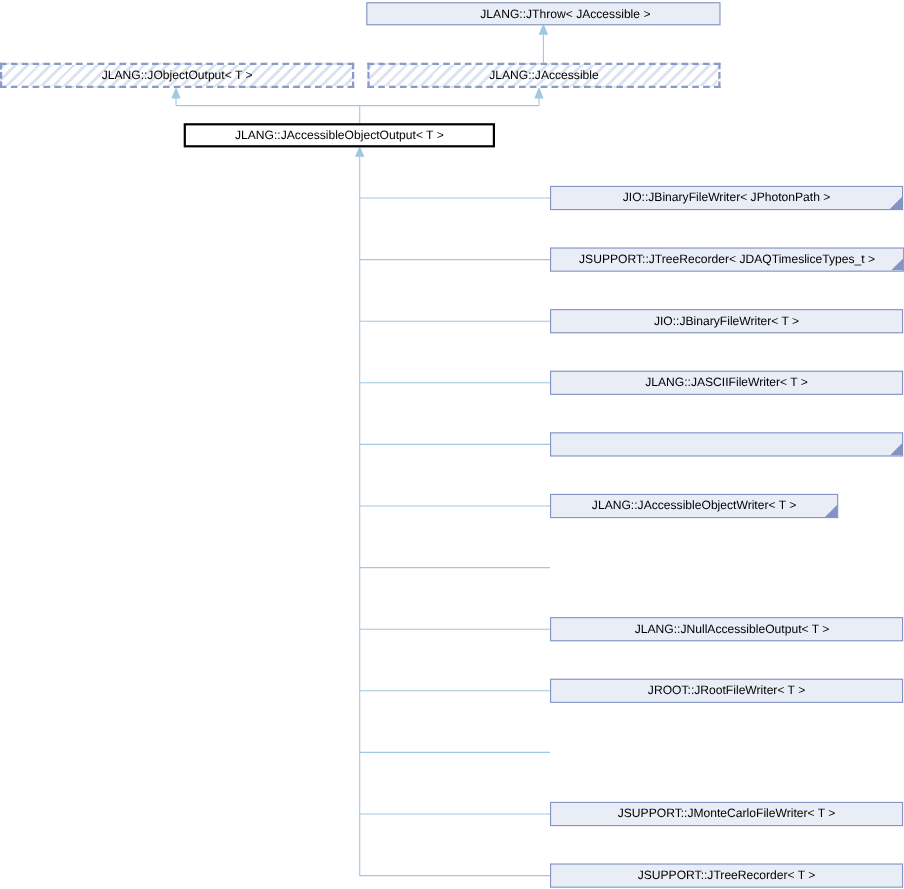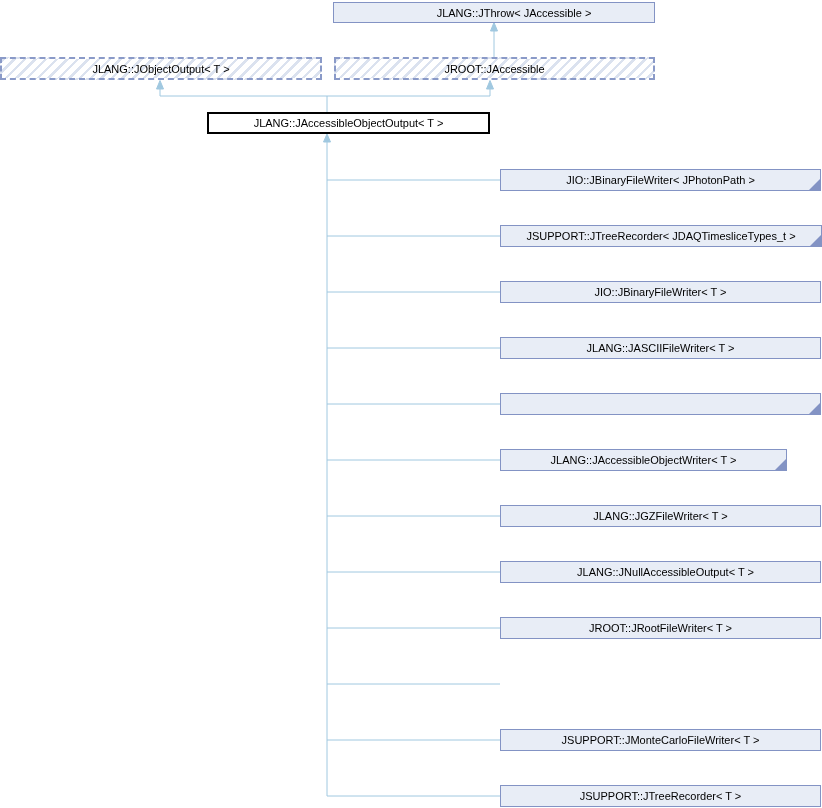--- a/index.html
+++ b/index.html
@@ -79,23 +79,23 @@
         <line x1="327" y1="740" x2="500" y2="740"></line>
         <line x1="327" y1="796" x2="500" y2="796"></line>
       </g>
     </g>
   </svg>
 
   <div class="node" style="left:333px;top:2px;width:322px;height:21px;padding-left:40px;">JLANG::JThrow&lt; JAccessible &gt;</div>
 
   <div class="node hatched" style="left:0px;top:57px;width:322px;height:23px;">JLANG::JObjectOutput&lt; T &gt;</div>
 
-  <div class="node hatched" style="left:334px;top:57px;width:321px;height:23px;">JROOT::JAccessible</div>
+  <div class="node hatched" style="left:334px;top:57px;width:321px;height:23px;">JLANG::JAccessible</div>
 
-  <div class="node current" style="left:167px;top:112px;width:283px;height:22px;margin-left:40px;">JLANG::JAccessibleObjectOutput&lt; T &gt;</div>
+  <div class="node current" style="left:167px;top:112px;width:283px;height:22px;">JLANG::JAccessibleObjectOutput&lt; T &gt;</div>
 
   <div class="node" style="left:500px;top:169px;width:321px;height:22px;">
     <span>JIO::JBinaryFileWriter&lt; JPhotonPath &gt;</span>
     <span class="fold"></span>
   </div>
 
   <div class="node" style="left:500px;top:225px;width:322px;height:22px;">
     <span>JSUPPORT::JTreeRecorder&lt; JDAQTimesliceTypes_t &gt;</span>
     <span class="fold"></span>
   </div>
@@ -105,28 +105,25 @@
   </div>
 
   <div class="node" style="left:500px;top:337px;width:321px;height:22px;">
     <span>JLANG::JASCIIFileWriter&lt; T &gt;</span>
   </div>
 
   <div class="node" style="left:500px;top:393px;width:321px;height:22px;">
     <span class="fold"></span>
   </div>
 
-  <div class="node" style="left:500px;top:449px;width:287px;height:22px;">
+  <div class="node" style="left:500px;top:449px;width:262px;height:22px;">
     <span>JLANG::JAccessibleObjectWriter&lt; T &gt;</span>
     <span class="fold"></span>
   </div>
 
-  <div class="node" style="left:500px;top:505px;width:321px;height:22px;">
-    <span>JLANG::JGZFileWriter&lt; T &gt;</span>
-  </div>
 
   <div class="node" style="left:500px;top:561px;width:321px;height:22px;padding-left:10px;">
     <span>JLANG::JNullAccessibleOutput&lt; T &gt;</span>
   </div>
 
   <div class="node" style="left:500px;top:617px;width:321px;height:22px;">
     <span>JROOT::JRootFileWriter&lt; T &gt;</span>
   </div>
 
 

